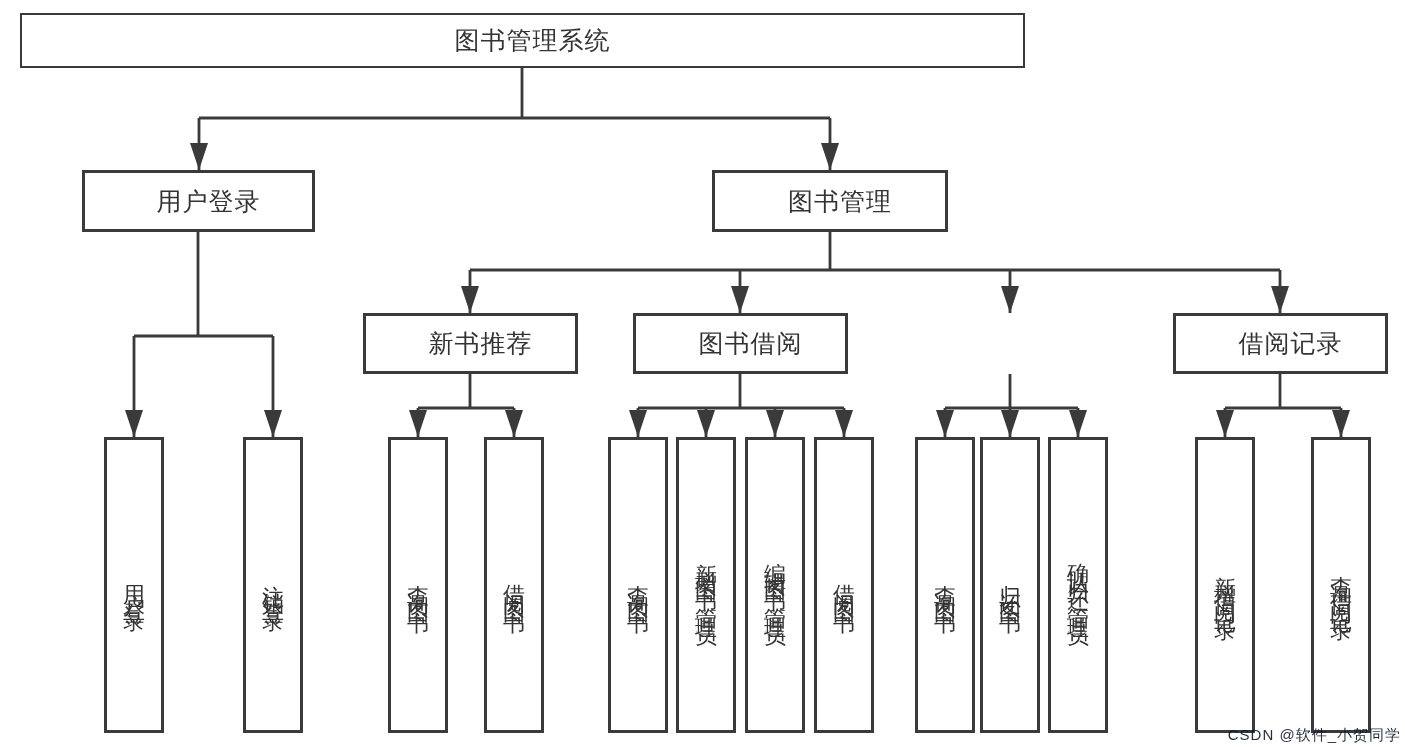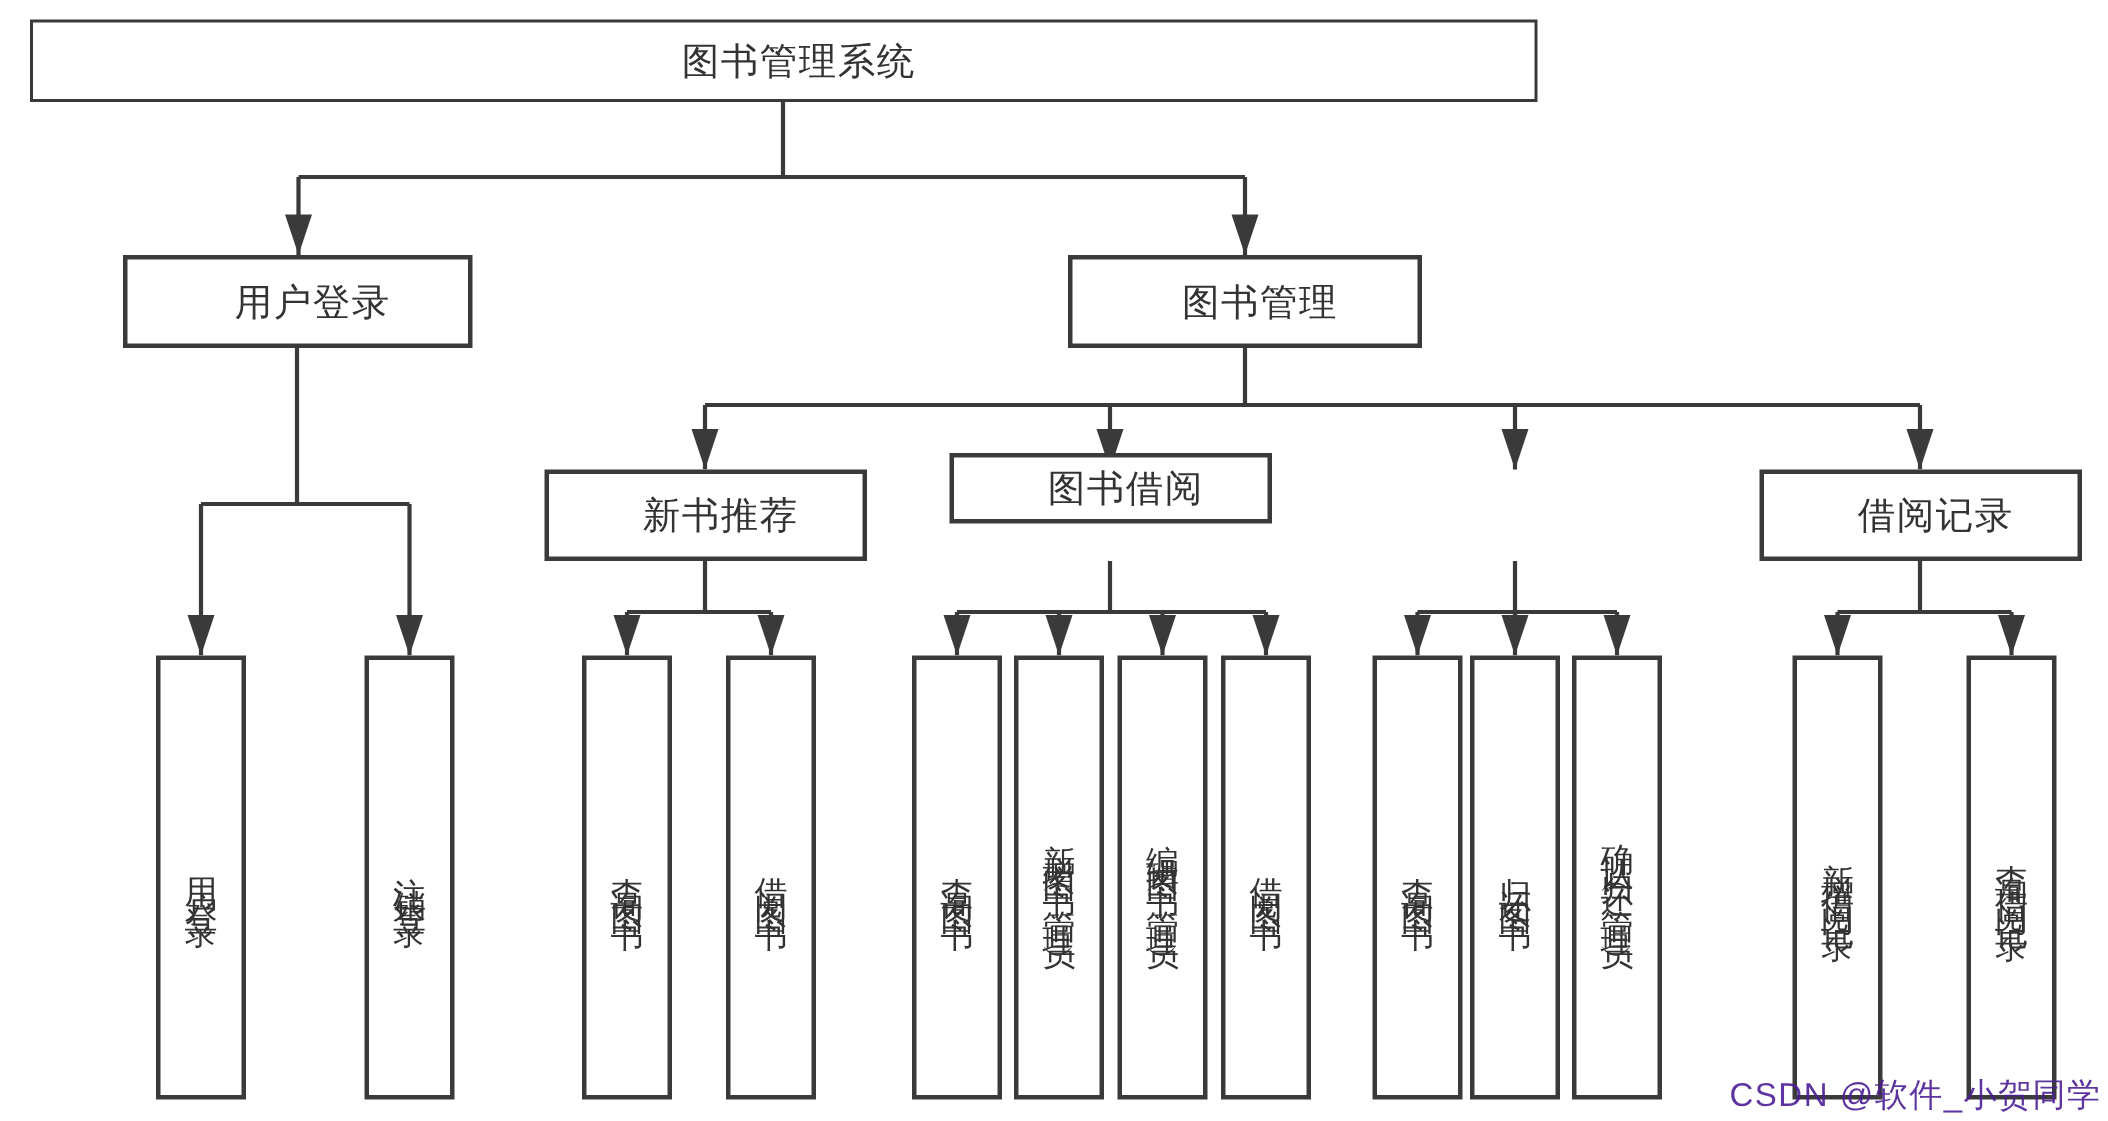--- a/index.html
+++ b/index.html
@@ -33,22 +33,22 @@
     writing-mode: vertical-rl;
     text-orientation: mixed;
     font-size: 22px;
     letter-spacing: 9px;
     line-height: 1;
   }
   .watermark {
     position: absolute;
     right: 4px;
     bottom: 2px;
-    font-size: 22px;
-    color: #4c1d95;
+    font-size: 15px;
+    color: #0f172a;
     letter-spacing: 1px;
     white-space: nowrap;
     opacity: 0.9;
   }
 </style>
 </head>
 <body>
 
 <div id="canvas">
 
@@ -92,21 +92,21 @@
   <div class="node hnode" style="left:82px; top:170px; width:233px; height:62px;">
     <span>用户登录</span>
   </div>
   <div class="node hnode" style="left:712px; top:170px; width:236px; height:62px;">
     <span>图书管理</span>
   </div>
 
   <div class="node hnode" style="left:363px; top:313px; width:215px; height:61px;">
     <span>新书推荐</span>
   </div>
-  <div class="node hnode" style="left:633px; top:302px; width:215px; height:47px;">
+  <div class="node hnode" style="left:633px; top:313px; width:215px; height:61px;">
     <span>图书借阅</span>
   </div>
   <div class="node hnode" style="left:1173px; top:313px; width:215px; height:61px;">
     <span>借阅记录</span>
   </div>
 
   <div class="node vnode" style="left:104px; top:437px; width:60px; height:296px;">
     <span class="vtext">用户登录</span>
   </div>
   <div class="node vnode" style="left:243px; top:437px; width:60px; height:296px;">

